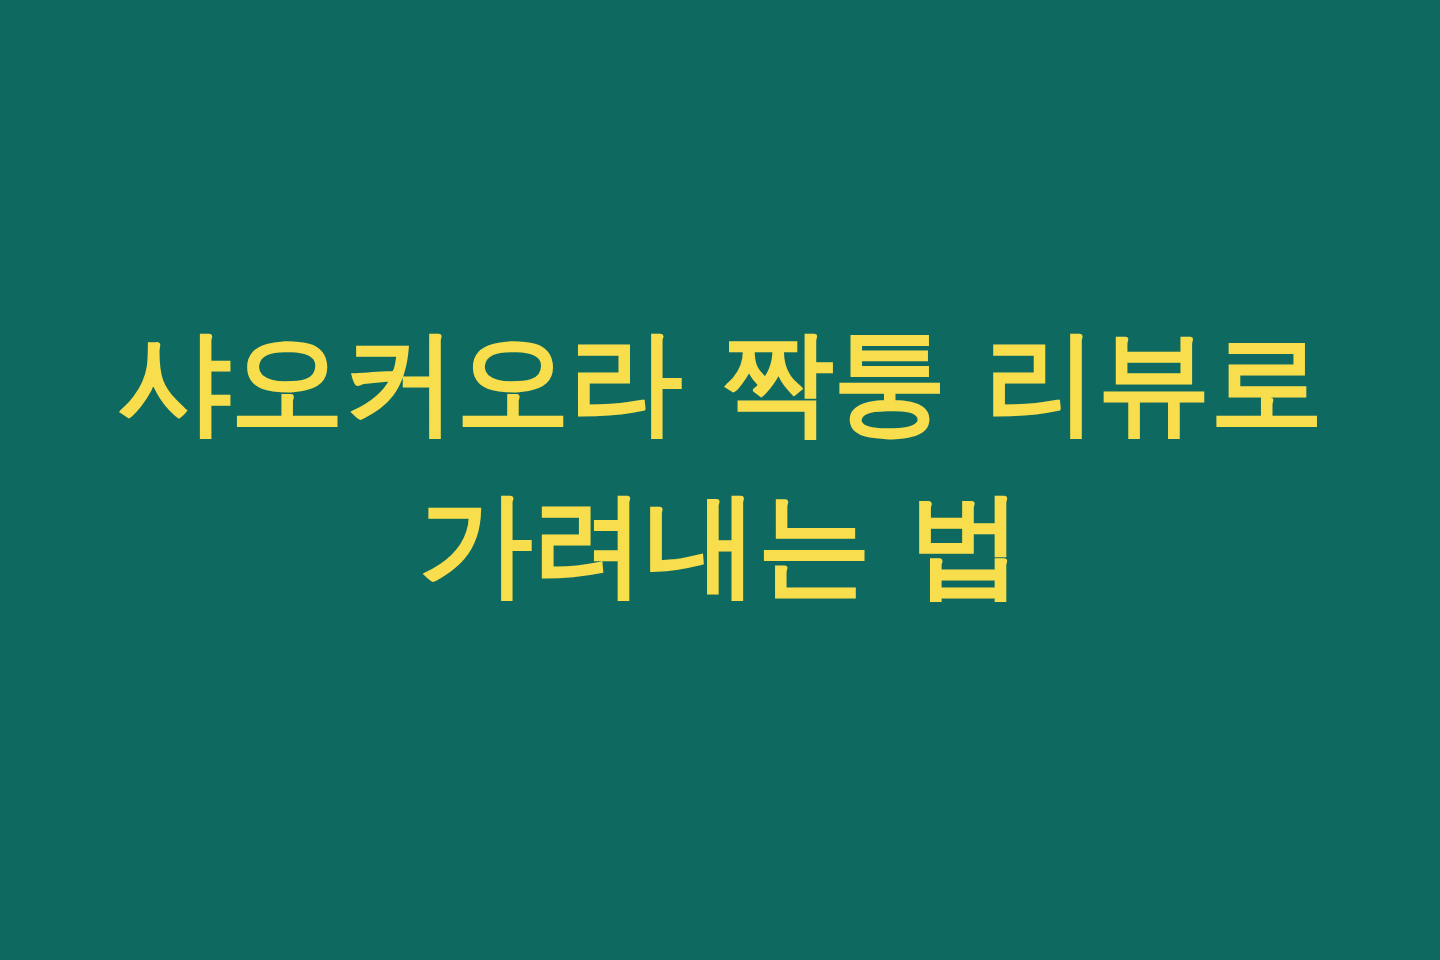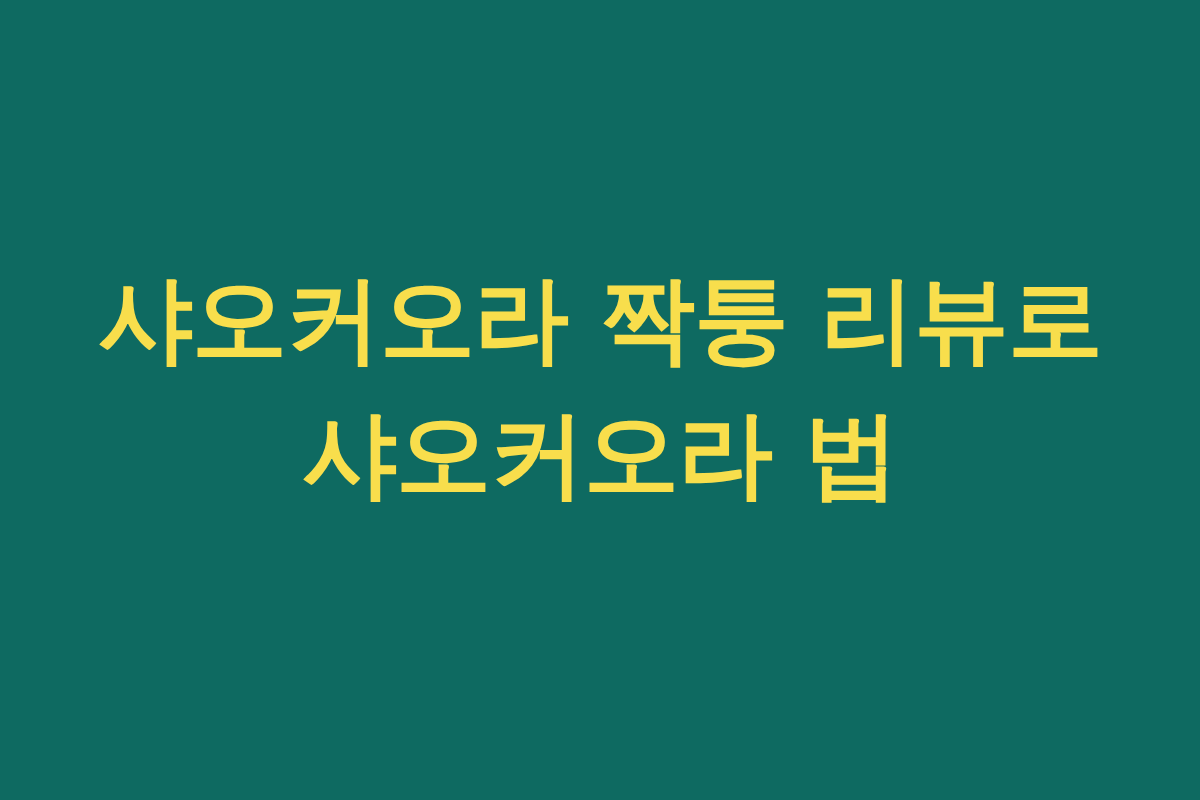--- a/index.html
+++ b/index.html
@@ -58,17 +58,17 @@
 </style>
 </head>
 <body>
 
 <div class="canvas">
 
   <div class="title-block">
 
     <span class="title-line line-1">샤오커오라 짝퉁 리뷰로</span>
 
-    <span class="title-line line-2">샤오커오라 법</span>
+    <span class="title-line line-2">가려내는 법</span>
 
   </div>
 
 </div>
 
 </body></html>

